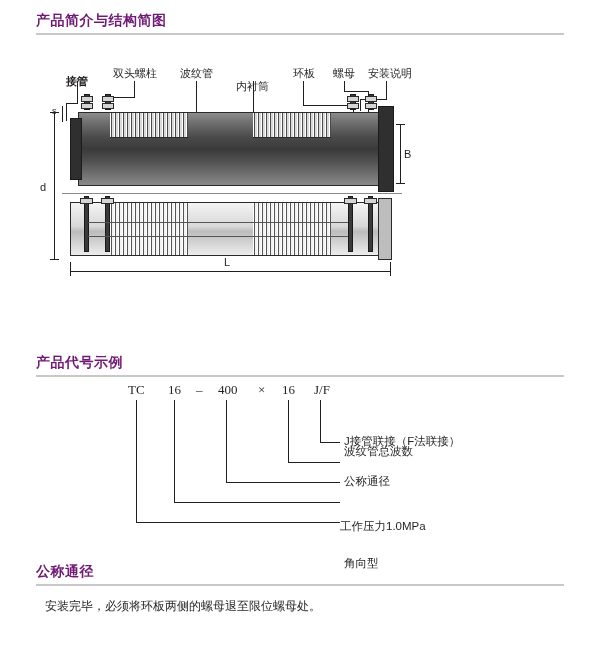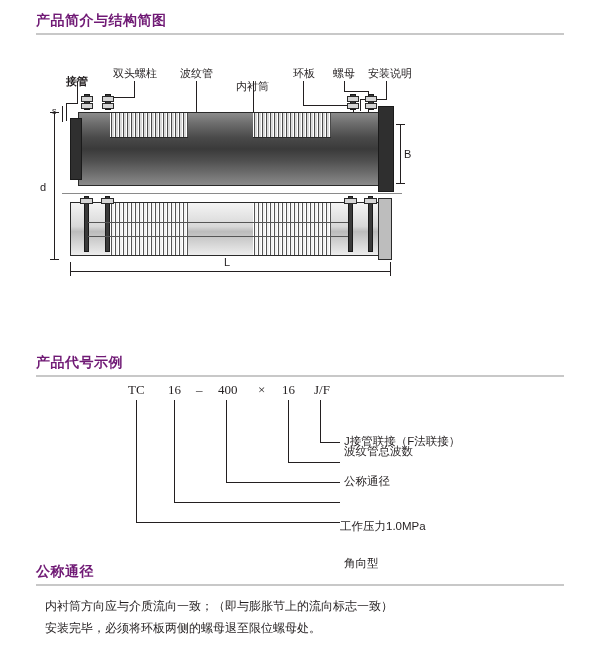--- a/index.html
+++ b/index.html
@@ -273,15 +273,14 @@
   <div class="code-desc" style="left:234px; top:62px;">波纹管总波数</div>
   <div class="code-desc" style="left:234px; top:92px;">公称通径</div>
   <div class="code-desc" style="left:230px; top:112px;margin-top:25px;">工作压力1.0MPa</div>
   <div class="code-desc" style="left:234px; top:132px;margin-top:42px;">角向型</div>
 </div>
 
 <div class="section-title" id="title3">公称通径</div>
 <div class="title-underline" id="rule3"></div>
 
 <div id="notes">
-  <p>内衬筒方向应与介质流向一致；（即与膨胀节上的流向标志一致）</p>
   <p>安装完毕，必须将环板两侧的螺母退至限位螺母处。</p>
 </div>
 
 </body></html>

